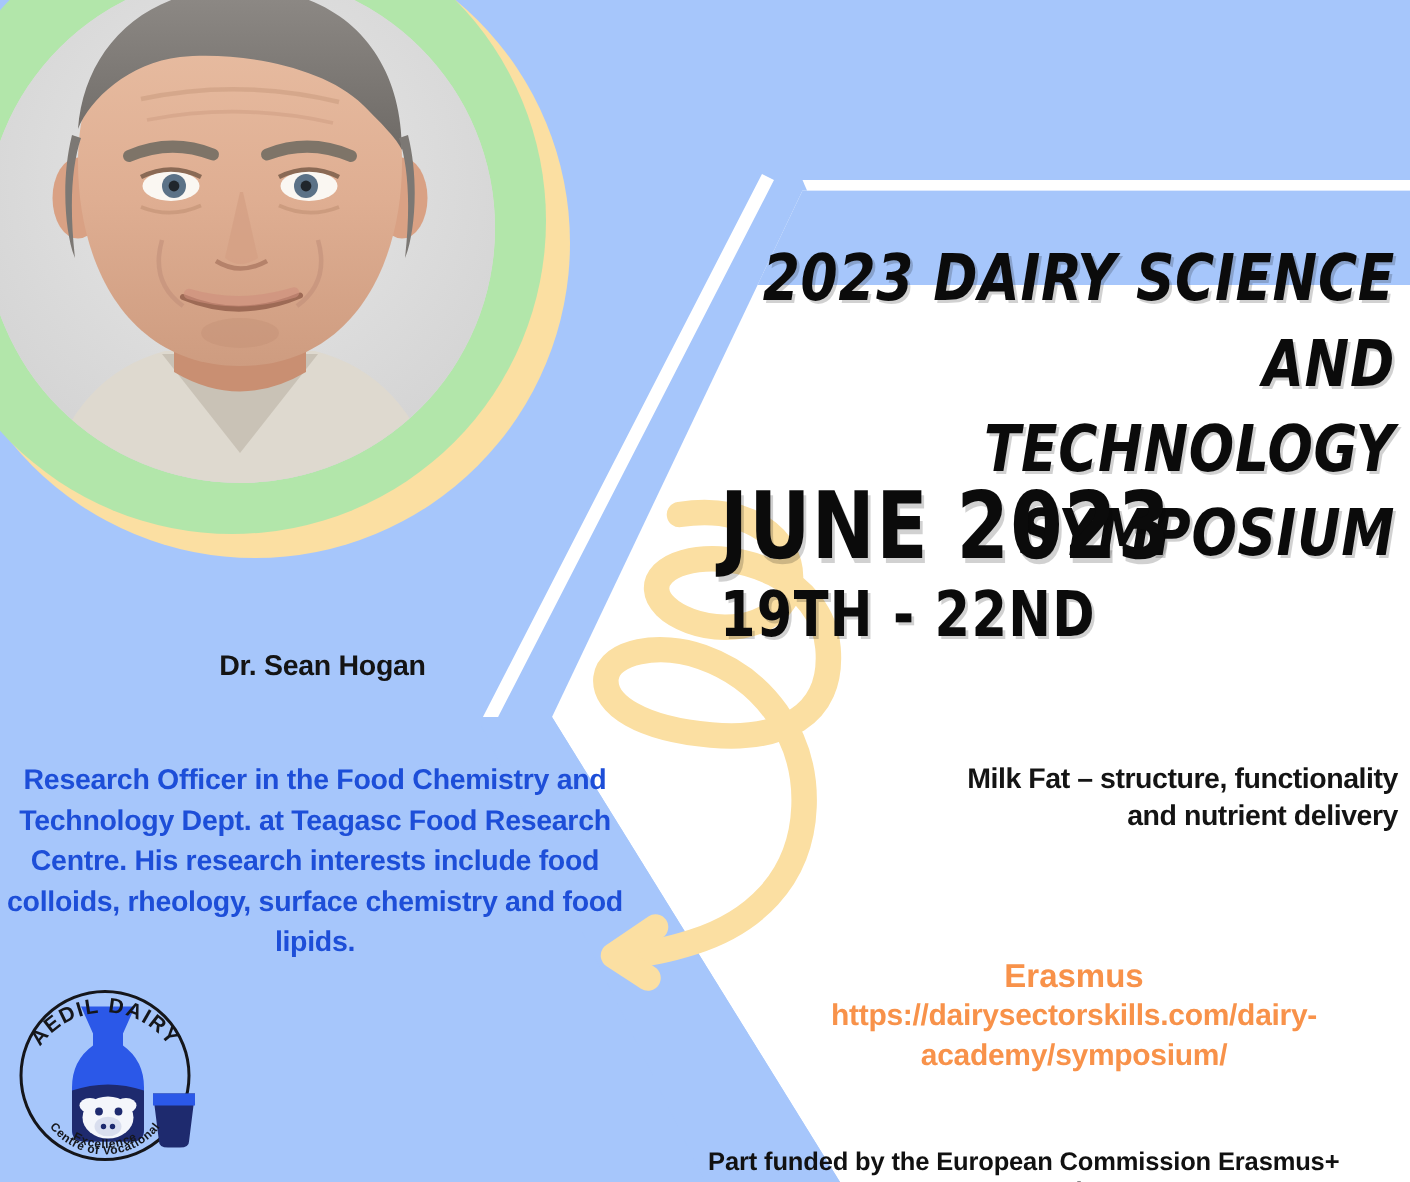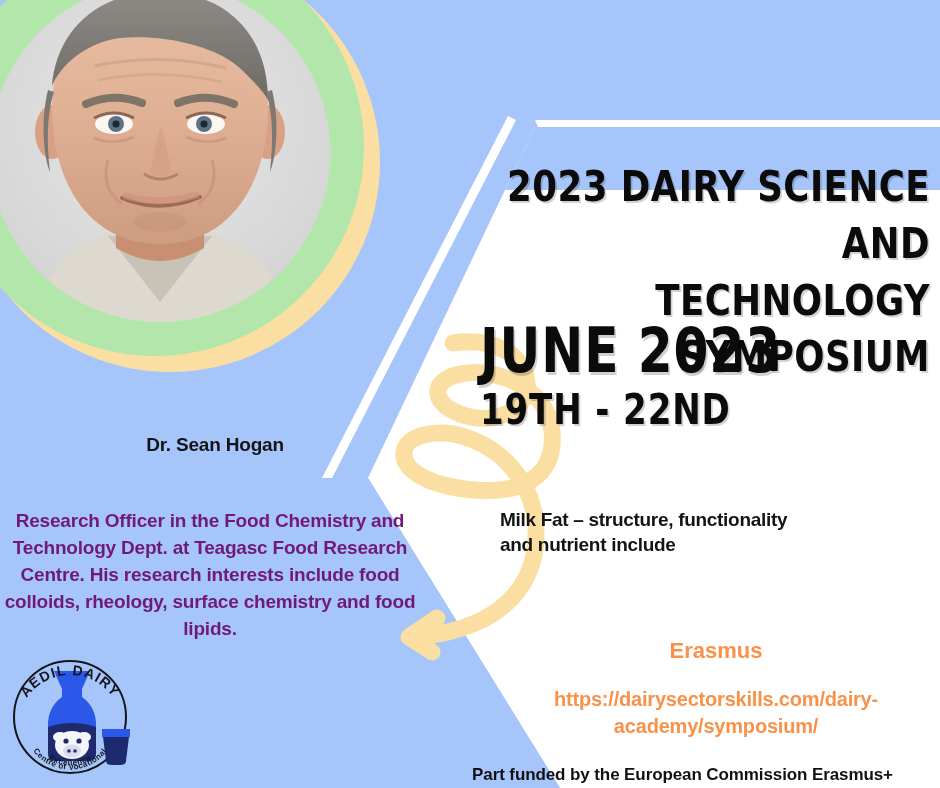--- a/index.html
+++ b/index.html
@@ -56,29 +56,30 @@
     letter-spacing:-0.2px;
   }
   .speaker-bio {
     position:absolute;
     left:0; top:508px;
     width:420px;
     text-align:center;
     font-size:19px;
     font-weight:bold;
     line-height:1.42;
-    color:#701a75;
+    color:#1d4ed8;
     letter-spacing:-0.2px;
   }
 
   .title-block {
     position:absolute;
     left:380px; top:158px;
     width:550px;
     text-align:right;
+    font-style:italic;
   }
   .title-line {
     font-family:"DejaVu Sans Condensed","Liberation Sans Narrow","Liberation Sans", sans-serif;
     font-size:43px;
     font-weight:bold;
     color:#0B0B0B;
     letter-spacing:0.5px;
     line-height:1.32;
     text-transform:uppercase;
     transform:scaleX(0.92);
@@ -112,42 +113,41 @@
     line-height:1.35;
     transform:scaleX(0.9);
     transform-origin:right center;
     text-shadow:2px 2px 0 rgba(0,0,0,0.18);
   }
 
   .topic {
     position:absolute;
     left:500px; top:508px;
     width:432px;
-    text-align:left;
+    text-align:right;
     font-size:19px;
     font-weight:bold;
     line-height:1.3;
     color:#141414;
     letter-spacing:-0.3px;
   }
 
   .register-block {
     position:absolute;
     left:500px; top:638px;
     width:432px;
     text-align:center;
   }
   .register-label {
     font-size:22px;
     font-weight:bold;
     color:#F8924A;
     letter-spacing:0px;
   }
   .register-url {
-    margin-top:22px;
     font-size:20px;
     font-weight:bold;
     color:#F8924A;
     line-height:1.35;
     letter-spacing:-0.2px;
     word-break:break-word;
     text-decoration:none;
     display:block;
   }
 
@@ -275,21 +275,21 @@
   <div class="date-block">
     <div class="date-main">JUNE 2023</div>
     <div class="date-sub">19TH - 22ND</div>
   </div>
 
   <div class="speaker-name">Dr. Sean Hogan</div>
   <div class="speaker-bio">Research Officer in the Food Chemistry and Technology Dept. at Teagasc Food Research Centre. His research interests include food colloids, rheology, surface chemistry and food lipids.</div>
 
   <div class="topic">
     <div>Milk Fat – structure, functionality</div>
-    <div>and nutrient include</div>
+    <div>and nutrient delivery</div>
   </div>
 
   <div class="register-block">
     <div class="register-label">Erasmus</div>
     <a class="register-url" href="#">https://dairysectorskills.com/dairy-academy/symposium/</a>
   </div>
 
   <div class="footer">Part funded by the European Commission Erasmus+ programme, grant number 101055548</div>
 
   <div class="logo">

